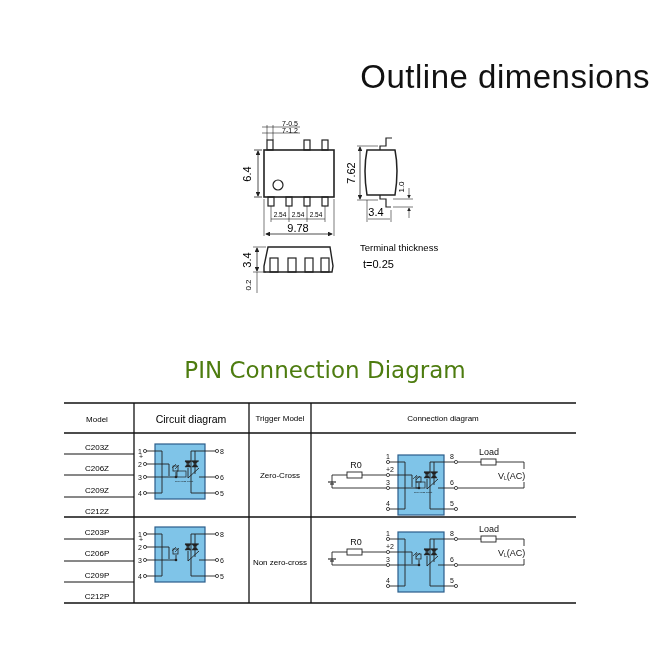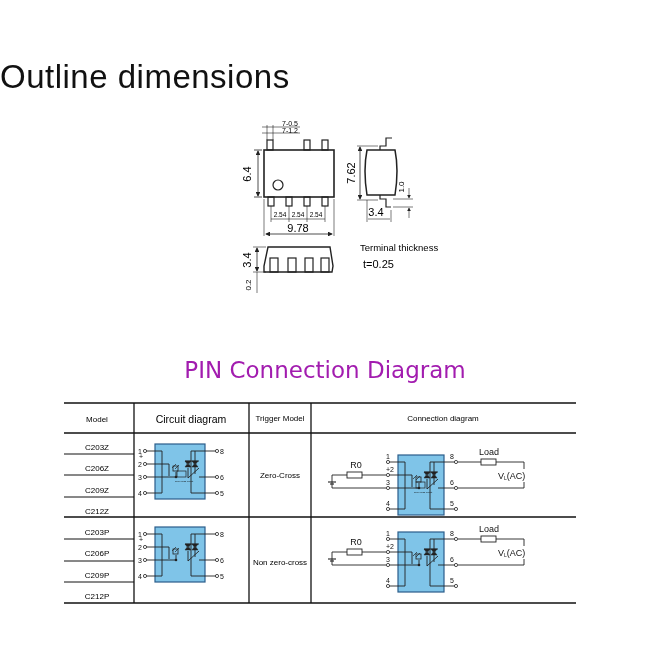--- a/index.html
+++ b/index.html
@@ -1,21 +1,21 @@
 <!DOCTYPE html>
 <html><head>
 <meta charset="utf-8">
 <style>
   html, body { margin: 0; padding: 0; background: #ffffff; }
   body { width: 650px; height: 650px; position: relative; overflow: hidden;
          font-family: "Liberation Sans", sans-serif; color: #111; }
-  .title1 { position: absolute; left: 0; width: 650px; top: 58px; text-align: left;
+  .title1 { position: absolute; left: 0; width: 650px; top: 58px; text-align: right;
             font-size: 33px; letter-spacing: 0.5px; color: #111; }
   .title2 { position: absolute; left: 0; width: 650px; top: 357px; text-align: center;
-            font-family: "DejaVu Sans", sans-serif; font-size: 23px; color: #a21caf; }
+            font-family: "DejaVu Sans", sans-serif; font-size: 23px; color: #4d7c0f; }
   svg text { font-family: "Liberation Sans", sans-serif; }
   .tbl { position: absolute; left: 0; top: 0; }
 </style>
 </head>
 <body>
 
 <div class="title1">Outline dimensions</div>
 
 <svg class="tbl" width="650" height="650">
   <defs>

